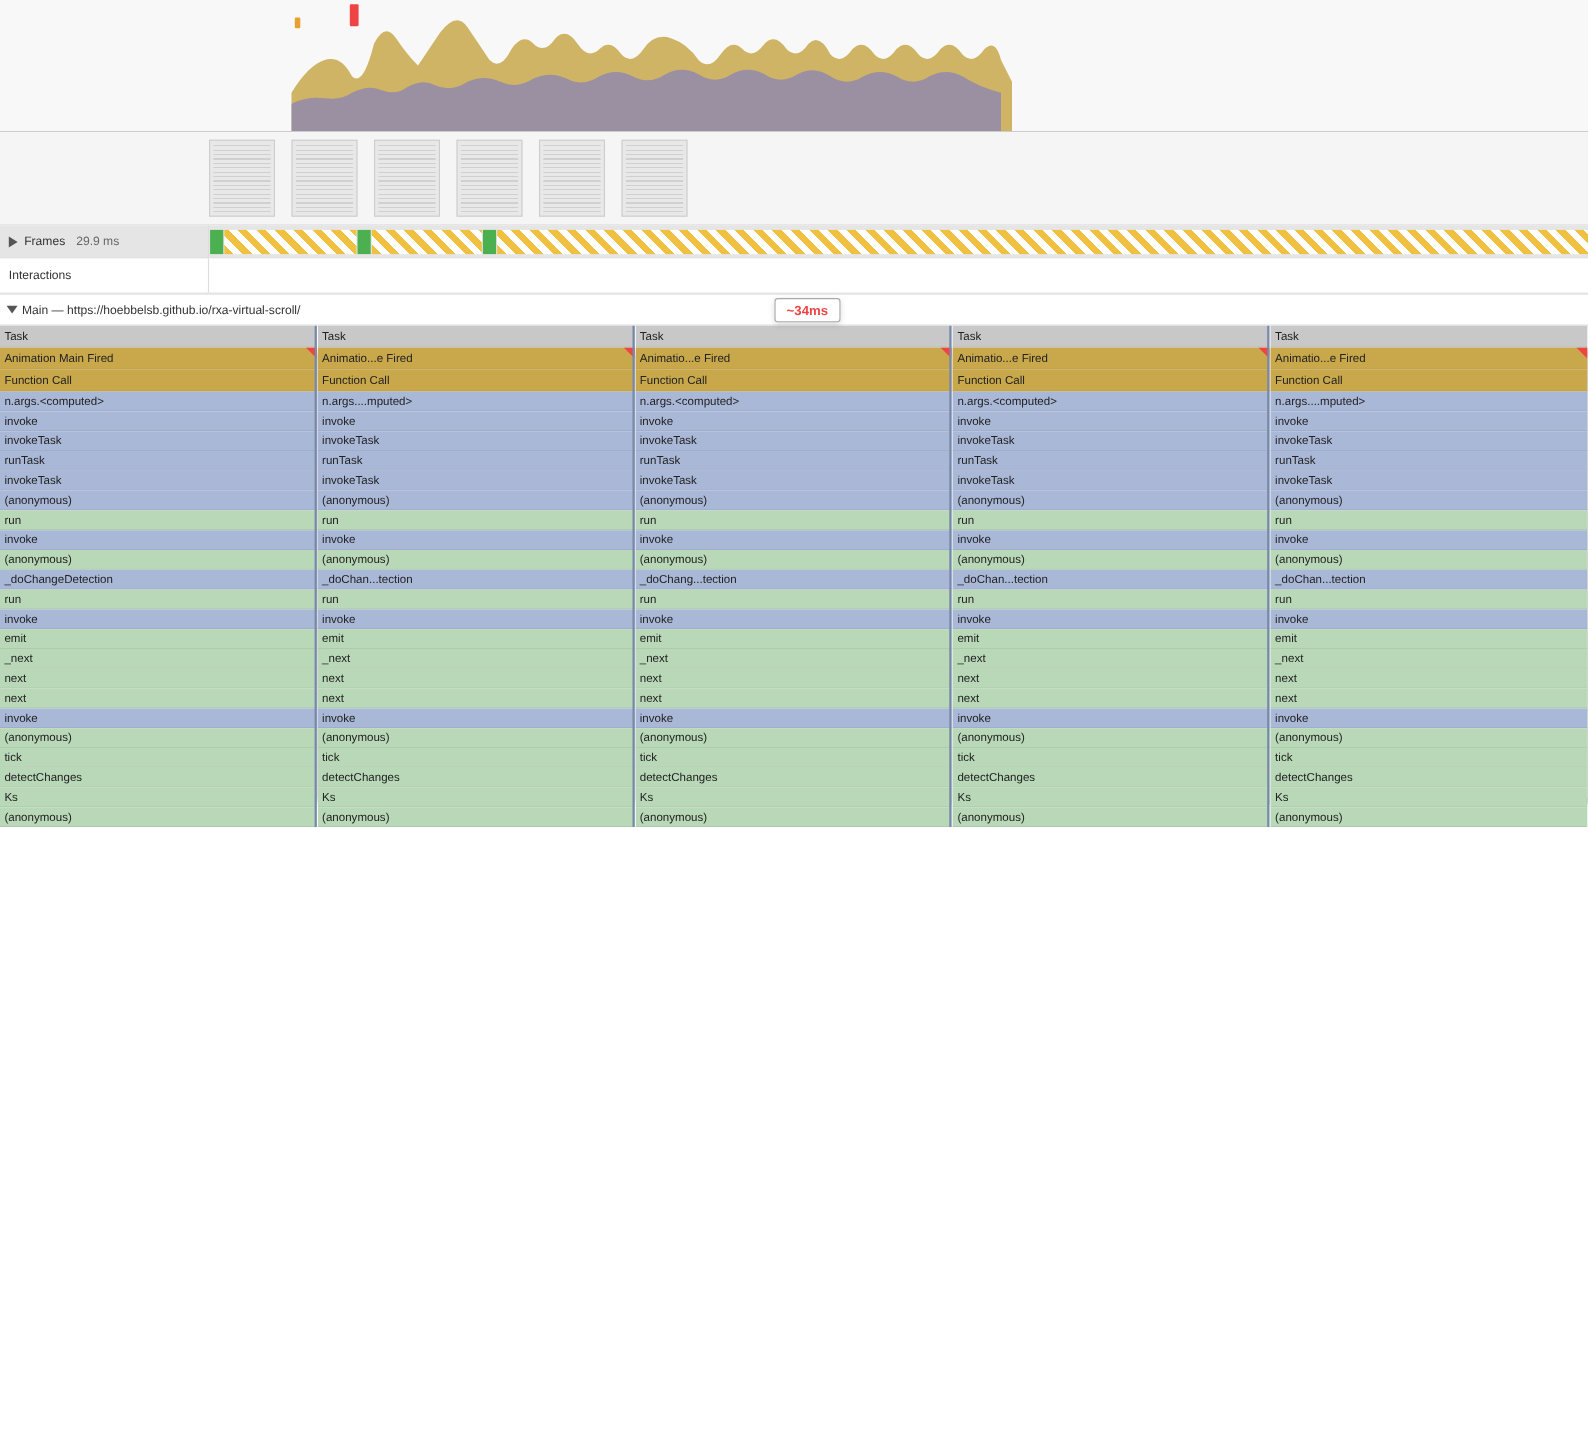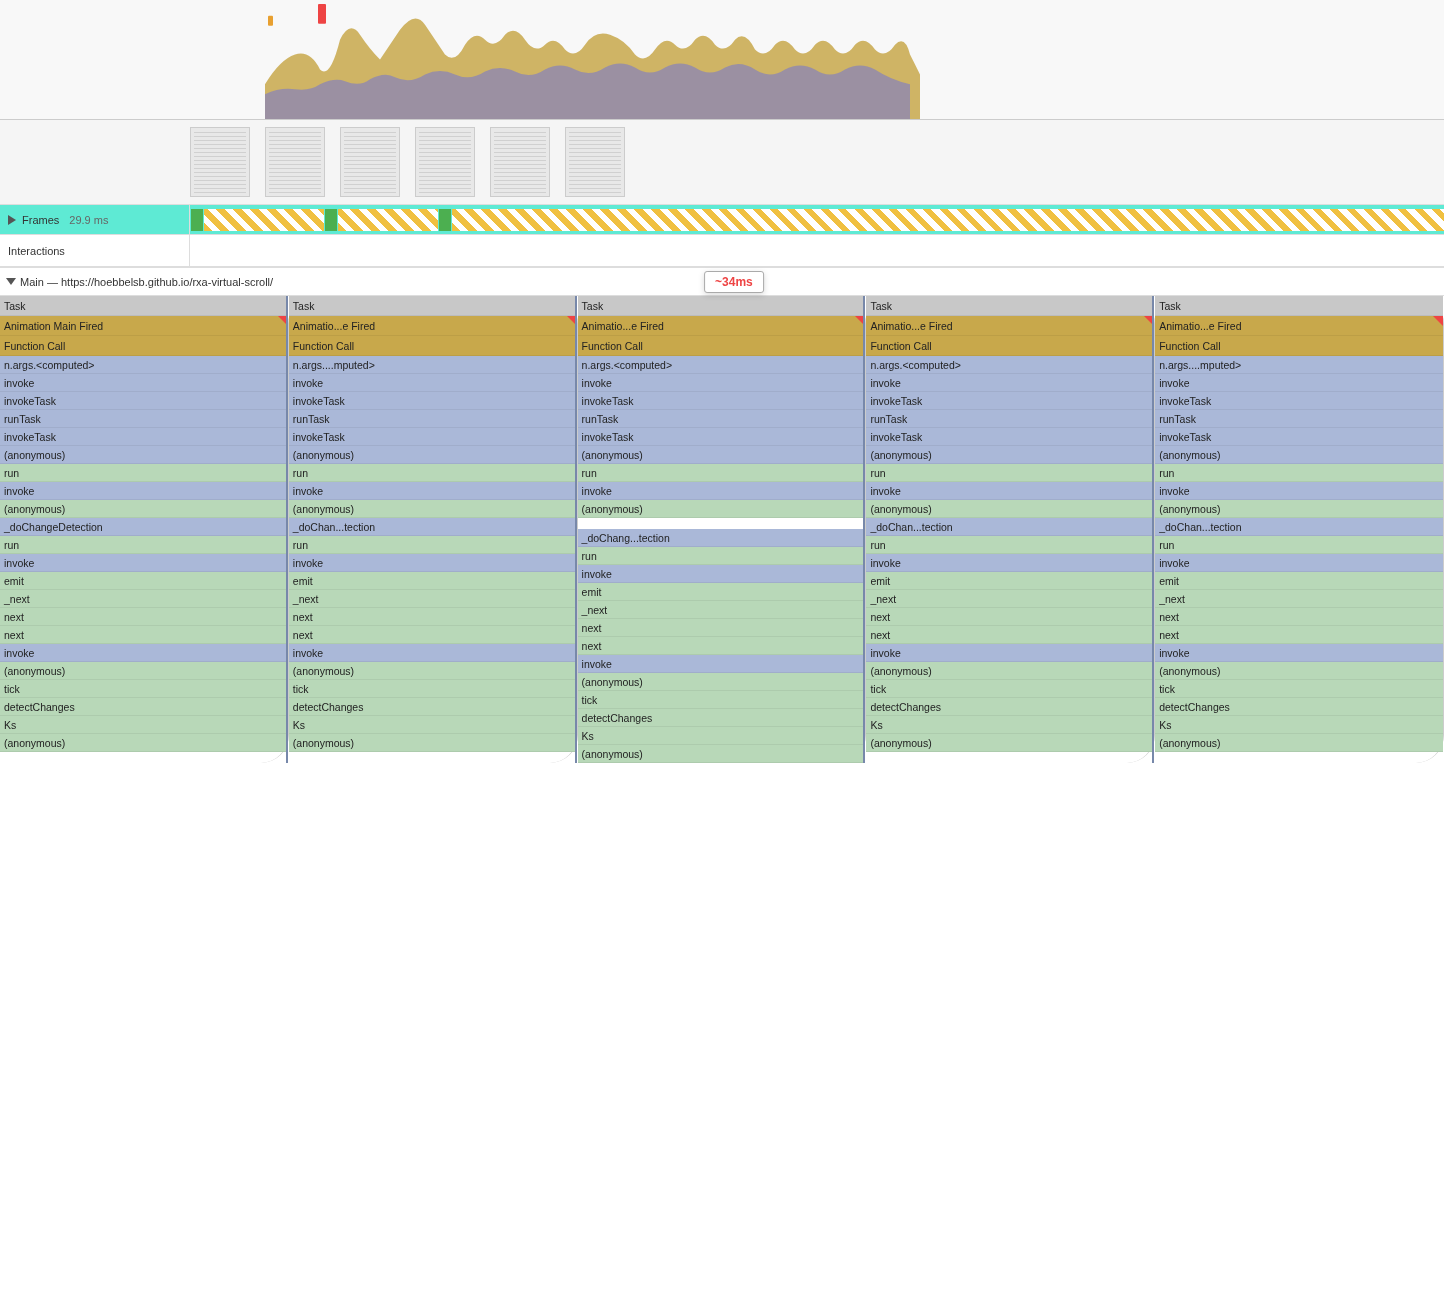--- a/index.html
+++ b/index.html
@@ -60,21 +60,21 @@
     
     .timeline-rows {
       border-bottom: 1px solid #ddd;
     }
 
     .frames-row {
       display: flex;
       align-items: center;
       height: 30px;
       border-bottom: 1px solid #ddd;
-      background: #5eead4;
+      background: #e5e5e5;
     }
     .frames-label {
       width: 190px;
       min-width: 190px;
       padding-left: 8px;
       display: flex;
       align-items: center;
       gap: 6px;
       font-size: 11px;
       color: #333;
@@ -482,21 +482,21 @@
       </div>
       <div class="flame-row row-green" style="background: rgb(184, 216, 184); height: 18px; display: flex; align-items: center; padding-left: 4px; font-size: 10.5px; border-bottom: 1px solid rgba(0, 0, 0, 0.06); overflow: hidden; white-space: nowrap; text-overflow: ellipsis; color: rgb(34, 34, 34);">
         <span>run</span>
       </div>
       <div class="flame-row row-blue" style="background: rgb(170, 184, 216); height: 18px; display: flex; align-items: center; padding-left: 4px; font-size: 10.5px; border-bottom: 1px solid rgba(0, 0, 0, 0.06); overflow: hidden; white-space: nowrap; text-overflow: ellipsis; color: rgb(34, 34, 34);">
         <span>invoke</span>
       </div>
       <div class="flame-row row-green" style="background: rgb(184, 216, 184); height: 18px; display: flex; align-items: center; padding-left: 4px; font-size: 10.5px; border-bottom: 1px solid rgba(0, 0, 0, 0.06); overflow: hidden; white-space: nowrap; text-overflow: ellipsis; color: rgb(34, 34, 34);">
         <span>(anonymous)</span>
       </div>
-      <div class="flame-row row-blue" style="background: rgb(170, 184, 216); height: 18px; display: flex; align-items: center; padding-left: 4px; font-size: 10.5px; border-bottom: 1px solid rgba(0, 0, 0, 0.06); overflow: hidden; white-space: nowrap; text-overflow: ellipsis; color: rgb(34, 34, 34); margin-top: 11px;">
+      <div class="flame-row row-blue" style="background: rgb(170, 184, 216); height: 18px; display: flex; align-items: center; padding-left: 4px; font-size: 10.5px; border-bottom: 1px solid rgba(0, 0, 0, 0.06); overflow: hidden; white-space: nowrap; text-overflow: ellipsis; color: rgb(34, 34, 34);">
         <span>_doChang...tection</span>
       </div>
       <div class="flame-row row-green" style="background: rgb(184, 216, 184); height: 18px; display: flex; align-items: center; padding-left: 4px; font-size: 10.5px; border-bottom: 1px solid rgba(0, 0, 0, 0.06); overflow: hidden; white-space: nowrap; text-overflow: ellipsis; color: rgb(34, 34, 34);">
         <span>run</span>
       </div>
       <div class="flame-row row-blue" style="background: rgb(170, 184, 216); height: 18px; display: flex; align-items: center; padding-left: 4px; font-size: 10.5px; border-bottom: 1px solid rgba(0, 0, 0, 0.06); overflow: hidden; white-space: nowrap; text-overflow: ellipsis; color: rgb(34, 34, 34);">
         <span>invoke</span>
       </div>
       <div class="flame-row row-green" style="background: rgb(184, 216, 184); height: 18px; display: flex; align-items: center; padding-left: 4px; font-size: 10.5px; border-bottom: 1px solid rgba(0, 0, 0, 0.06); overflow: hidden; white-space: nowrap; text-overflow: ellipsis; color: rgb(34, 34, 34);">
         <span>emit</span>

